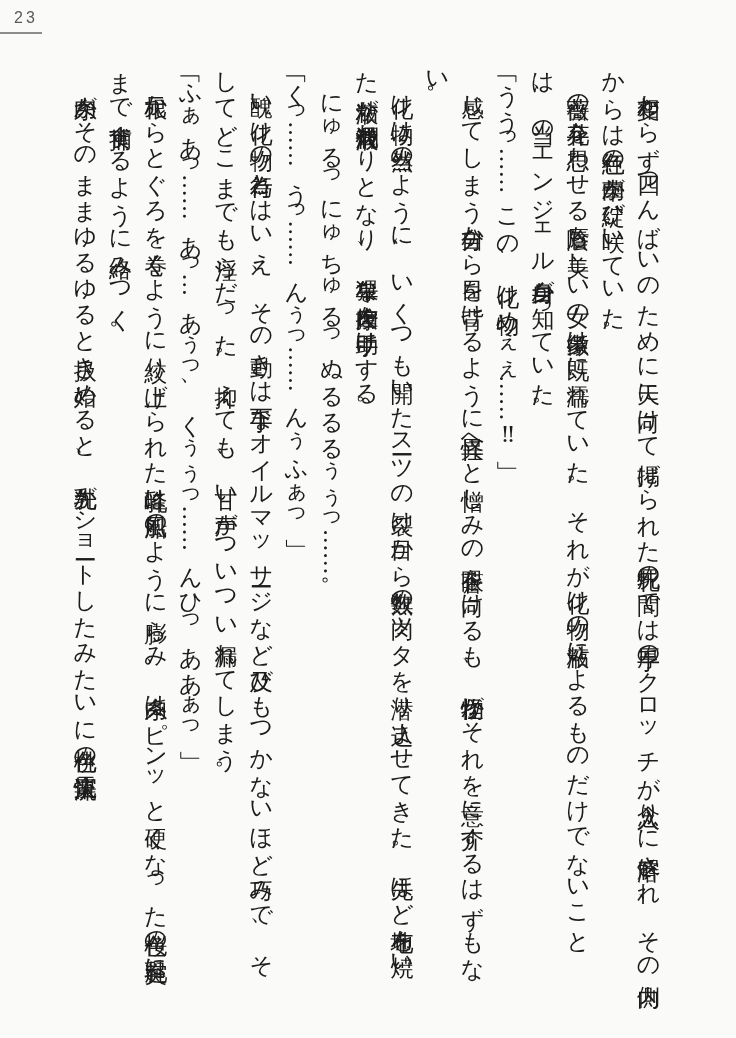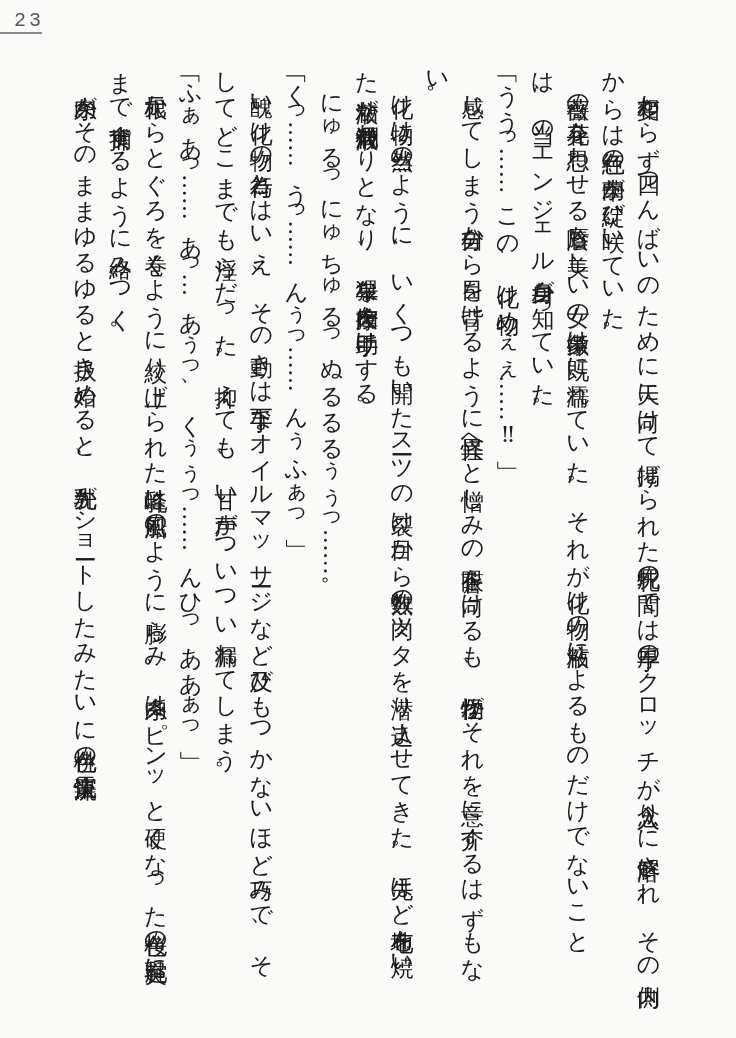--- a/index.html
+++ b/index.html
@@ -8,22 +8,22 @@
     width: 736px;
     height: 1038px;
     background: #fafaf8;
     overflow: hidden;
     font-family: "DejaVu Serif", "Liberation Serif", serif;
   }
   .page-number {
     position: absolute;
     top: 9px;
     left: 14px;
-    font-family: Liberation Mono, monospace;
-    font-size: 20px;
+    font-family: Liberation Sans, sans-serif;
+    font-size: 16px;
     letter-spacing: 3px;
     color: #5a5a5a;
   }
   .page-number-rule {
     position: absolute;
     top: 32px;
     left: 0;
     width: 42px;
     height: 2px;
     background: #8c8c8c;

